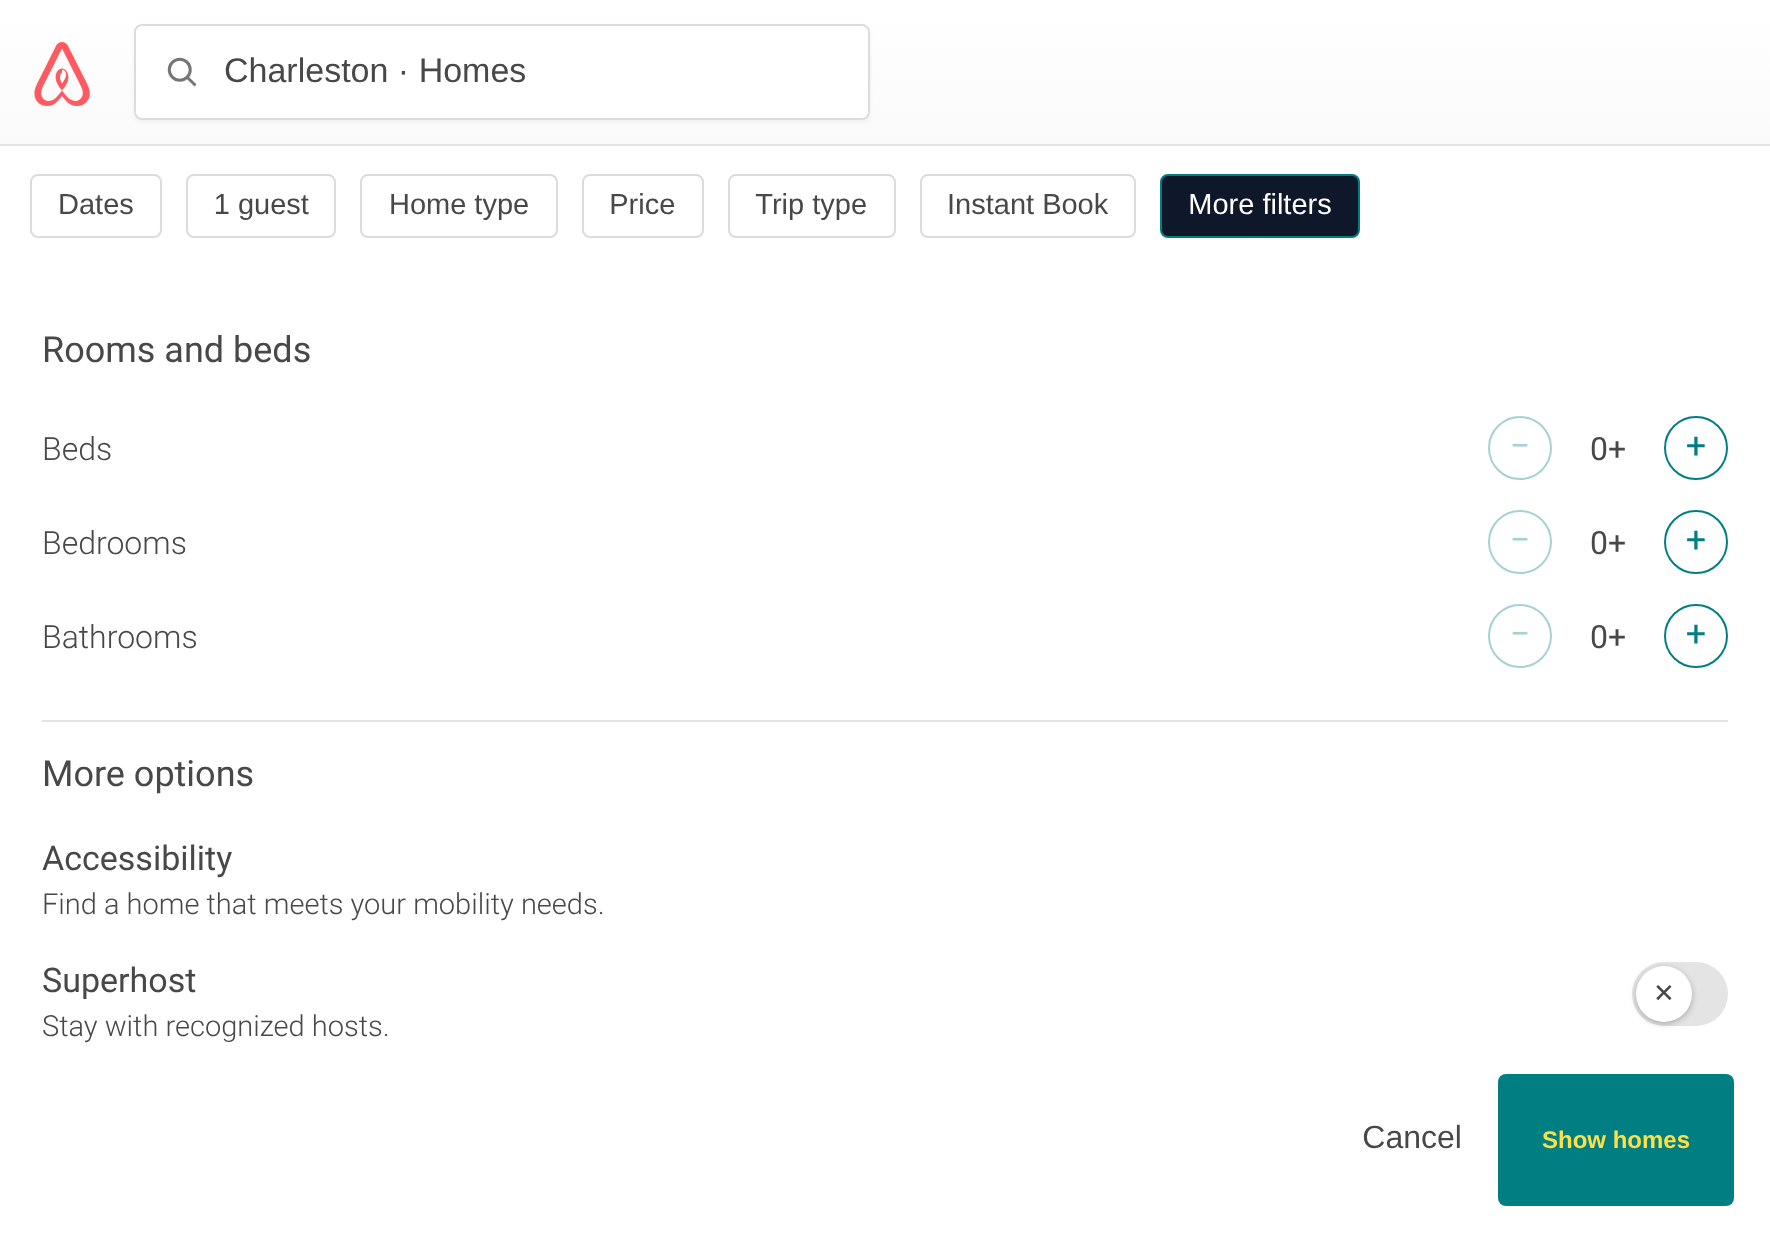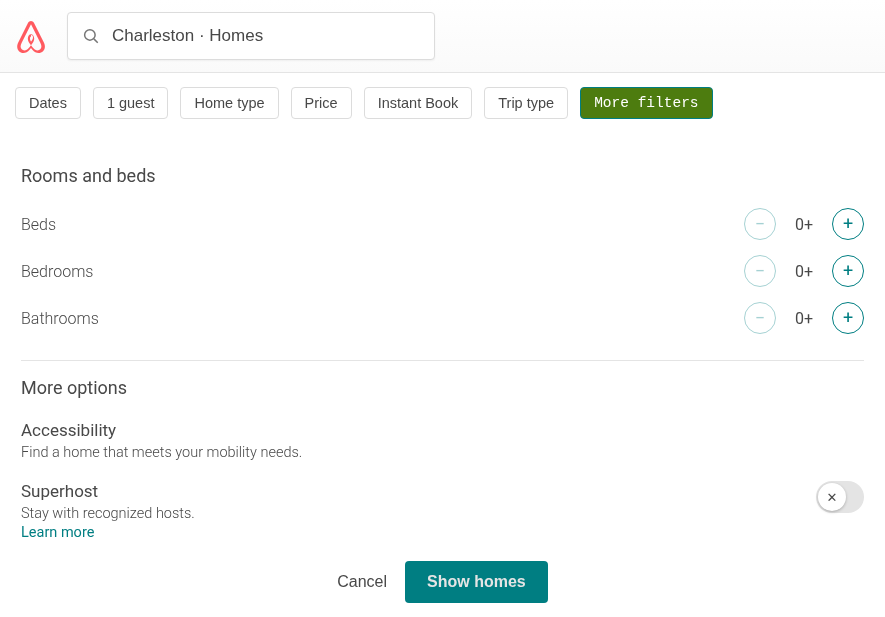--- a/index.html
+++ b/index.html
@@ -59,24 +59,23 @@
   .filter-pill {
     border: 1px solid #dcdcdc;
     background: #fff;
     border-radius: 4px;
     padding: 7px 13px;
     font-size: 14.5px;
     color: #484848;
     cursor: pointer;
   }
   .filter-pill.active {
-    background: #4d7c0f;
+    background: #0f172a;
     border-color: #007e82;
     color: #fff;
-    font-family: Liberation Mono, monospace;
   }
   .content {
     padding: 0 21px;
   }
   .section-title {
     font-size: 18px;
     font-weight: 400;
     color: #484848;
     margin-top: 46px;
     margin-bottom: 22px;
@@ -172,40 +171,40 @@
     justify-content: center;
     font-size: 13px;
     color: #484848;
   }
   .footer {
     position: absolute;
     bottom: 0;
     left: 0;
     right: 0;
     display: flex;
-    justify-content: center;
+    justify-content: flex-end;
     align-items: center;
     gap: 18px;
     padding: 14px 18px;
     background: #fff;
   }
   .cancel-btn {
     font-size: 16px;
     color: #484848;
     background: none;
     border: none;
     cursor: pointer;
   }
   .primary-btn {
     background: #007e82;
-    color: #e5e5e5;
+    color: #fde047;
     border: none;
     border-radius: 4px;
-    padding: 12px 22px;
-    font-size: 16px;
+    padding: 26px 22px;
+    font-size: 12px;
     font-weight: 600;
     cursor: pointer;
   }
 </style>
 </head>
 <body>
 
 <div class="header">
   <svg class="logo" viewBox="0 0 32 34" fill="currentColor">
     <path d="M16 2c1.2 0 2.3.7 2.9 1.8l9.6 18.9c.9 1.8 1.4 3.4 1.4 5 0 3.5-2.8 6.3-6.3 6.3-2.3 0-4.3-1.1-6.2-3.3l-1.4-1.7-1.4 1.7c-1.9 2.2-3.9 3.3-6.2 3.3C5 34 2.2 31.2 2.2 27.7c0-1.6.5-3.2 1.4-5L13.1 3.8C13.7 2.7 14.8 2 16 2zm0 3.3L6.7 23.7c-.7 1.4-1.1 2.6-1.1 3.9 0 2.2 1.7 3.9 3.9 3.9 1.5 0 2.9-.8 4.5-2.7 0 0 1.2-1.5 2-2.5-1.9-2.4-3.2-4.5-3.2-6.6 0-2.5 1.5-4.4 3.2-4.4s3.2 1.9 3.2 4.4c0 2.1-1.3 4.2-3.2 6.6.8 1 2 2.5 2 2.5 1.6 1.9 3 2.7 4.5 2.7 2.2 0 3.9-1.7 3.9-3.9 0-1.3-.4-2.5-1.1-3.9L16 5.3zm0 12.2c-.5 0-1 .8-1 2.2 0 1.2.7 2.6 2 4.3l-1-1.3c1.3-1.7 2-3.1 2-4.3 0-1.4-.5-2.2-1-2.2 0 0-.5-.7-1 0z"></path>
@@ -217,22 +216,22 @@
     </svg>
     <input class="search-text" type="text" value="Charleston · Homes" style="">
   </div>
 </div>
 
 <div class="filters-row">
   <button class="filter-pill">Dates</button>
   <button class="filter-pill">1 guest</button>
   <button class="filter-pill">Home type</button>
   <button class="filter-pill">Price</button>
+  <button class="filter-pill">Trip type</button>
   <button class="filter-pill">Instant Book</button>
-  <button class="filter-pill">Trip type</button>
   <button class="filter-pill active">More filters</button>
 </div>
 
 <div class="content">
 
   <h2 class="section-title">Rooms and beds</h2>
 
   <div class="row">
     <span class="row-label">Beds</span>
     <div class="stepper">

